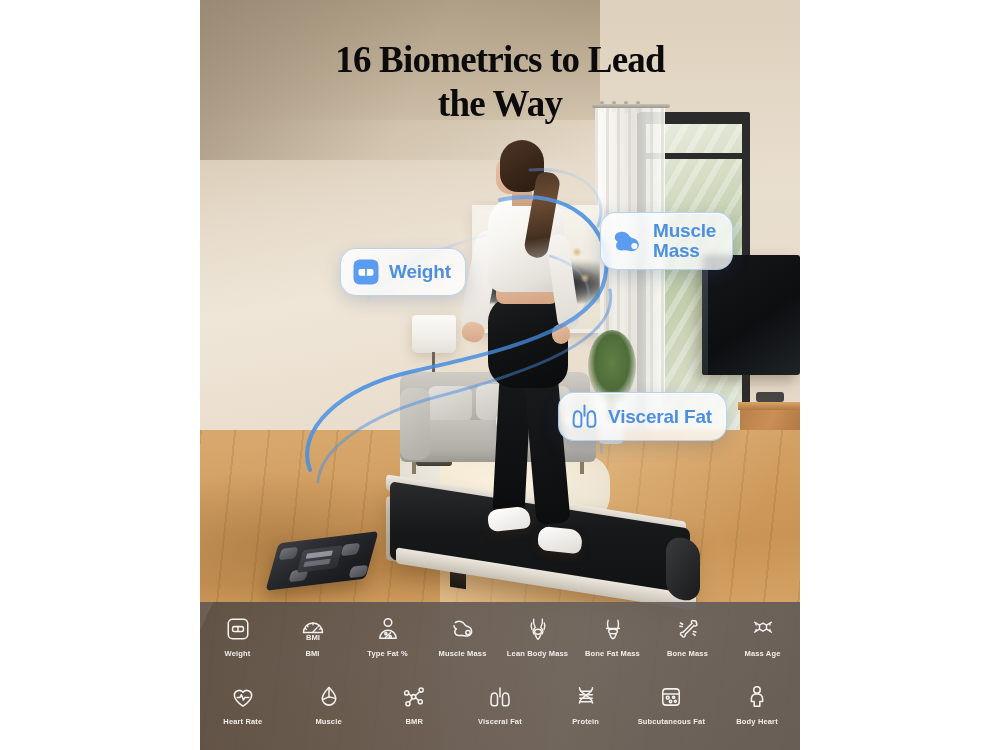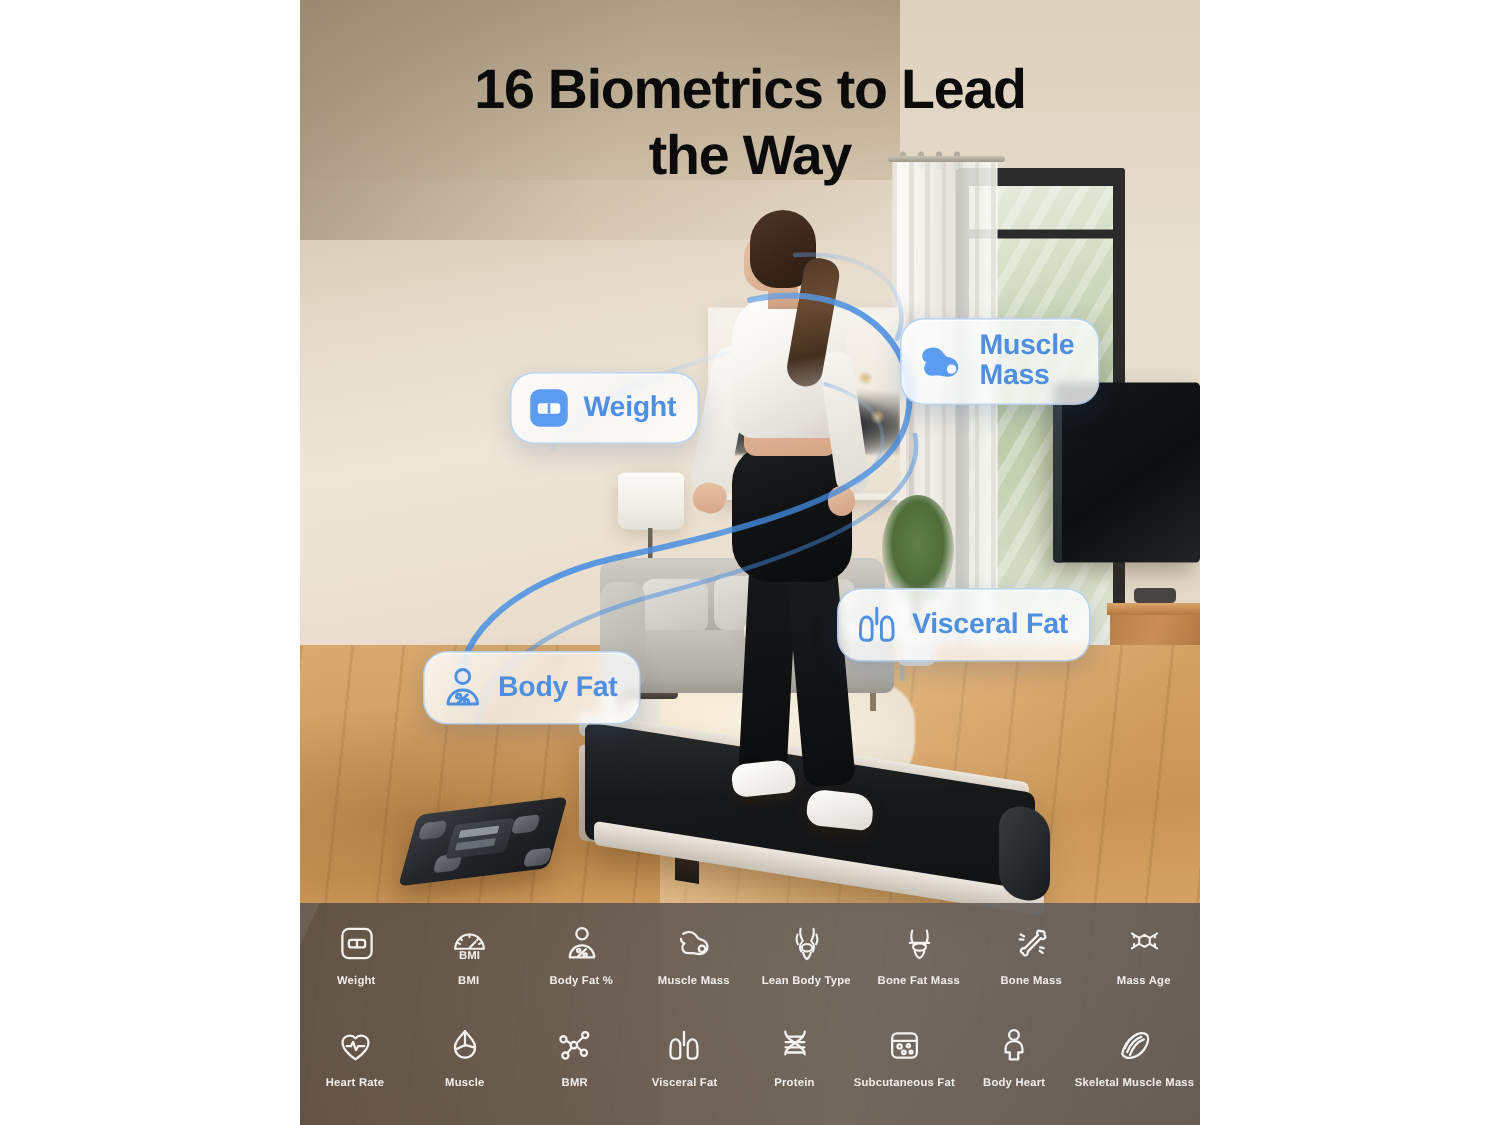--- a/index.html
+++ b/index.html
@@ -385,30 +385,20 @@
 
     <div class="badge" style="left:358px; top:392px;">
       <svg class="badge-icon" width="31" height="31" viewBox="0 0 24 24" fill="none" stroke="#4e8fe0" stroke-width="1.5" stroke-linecap="round" stroke-linejoin="round">
         <path d="M12 3.5v8"></path>
         <path d="M9.6 11.6c0-2.2-1.4-3.6-2.8-3.6-1.6 0-2.8 1.5-3 3.4-.2 2-.3 4.3-.2 6 .1 1.6 1.1 2.6 2.6 2.6h1.6c1.2 0 1.8-.8 1.8-2z"></path>
         <path d="M14.4 11.6c0-2.2 1.4-3.6 2.8-3.6 1.6 0 2.8 1.5 3 3.4.2 2 .3 4.3.2 6-.1 1.6-1.1 2.6-2.6 2.6h-1.6c-1.2 0-1.8-.8-1.8-2z"></path>
       </svg>
       <span class="badge-label" style="white-space: pre-line;">Visceral Fat</span>
     </div>
 
-    <div class="badge" style="left:82px; top:434px;">
-      <svg class="badge-icon" width="31" height="31" viewBox="0 0 24 24" fill="none" stroke="#4e8fe0" stroke-width="1.5" stroke-linecap="round" stroke-linejoin="round">
-        <circle cx="12" cy="6.2" r="3.6"></circle>
-        <path d="M4.4 20.4c0-4.2 3.4-7.2 7.6-7.2s7.6 3 7.6 7.2z"></path>
-        <circle cx="9.9" cy="16.4" r="1.1"></circle>
-        <circle cx="13.9" cy="19.2" r="1.1"></circle>
-        <path d="M14.4 15.6l-5 4.4"></path>
-      </svg>
-      <span class="badge-label" style="white-space: pre-line;">Body Fat</span>
-    </div>
 
     <div id="strip">
 
       <div class="strip-row r1">
 
         <div class="strip-item">
           <span class="si-icon">
             <svg width="26" height="26" viewBox="0 0 24 24" fill="none" stroke="#f4f1ee" stroke-width="1.4" stroke-linecap="round" stroke-linejoin="round">
               <rect x="3" y="3" width="18" height="18" rx="4"></rect>
               <rect x="7" y="9.8" width="10" height="4.6" rx="1.4"></rect>
@@ -434,21 +424,21 @@
         <div class="strip-item">
           <span class="si-icon">
             <svg width="26" height="26" viewBox="0 0 24 24" fill="none" stroke="#f4f1ee" stroke-width="1.4" stroke-linecap="round" stroke-linejoin="round">
               <circle cx="12" cy="6" r="3.5"></circle>
               <path d="M4.5 20.5c0-4.2 3.4-7.3 7.5-7.3s7.5 3.1 7.5 7.3z"></path>
               <circle cx="10" cy="16.3" r="1"></circle>
               <circle cx="14" cy="19.1" r="1"></circle>
               <path d="M14.4 15.5l-4.8 4.4"></path>
             </svg>
           </span>
-          <span class="si-label">Body Fat %</span>
+          <span class="si-label">Type Fat %</span>
         </div>
 
         <div class="strip-item">
           <span class="si-icon">
             <svg width="26" height="26" viewBox="0 0 24 24" fill="none" stroke="#f4f1ee" stroke-width="1.4" stroke-linecap="round" stroke-linejoin="round">
               <path d="M5 6c2.6-1.6 5.6-1.3 7.4.5 1.3 1.3 1.4 2.6 3.2 3 2.2.5 3.9 1.9 4.3 4 .4 2.3-1.2 4.4-3.7 4.9-2 .4-3.2-.4-5.2-.5-2.1-.1-4.3.6-5.5-.9-1.4-1.7-1.1-3.8.2-5"></path>
               <path d="M5.7 12c-1.2-.5-2-1.6-2-2.9"></path>
               <circle cx="16.6" cy="15.3" r="2"></circle>
             </svg>
           </span>
@@ -458,21 +448,21 @@
         <div class="strip-item">
           <span class="si-icon">
             <svg width="26" height="26" viewBox="0 0 24 24" fill="none" stroke="#f4f1ee" stroke-width="1.3" stroke-linecap="round" stroke-linejoin="round">
               <path d="M8 3c-.6 3 .3 5.4 1.4 7.4M16 3c.6 3-.3 5.4-1.4 7.4"></path>
               <path d="M9 11c-1.5 1.6-1.8 4-.6 5.8M15 11c1.5 1.6 1.8 4 .6 5.8"></path>
               <ellipse cx="12" cy="14.6" rx="3.2" ry="2.3"></ellipse>
               <path d="M9.6 17.6c.6 2 1.2 3.3 2.4 4 1.2-.7 1.8-2 2.4-4"></path>
               <path d="M6.2 6.5c-.8 2-.7 4.2.2 6M17.8 6.5c.8 2 .7 4.2-.2 6"></path>
             </svg>
           </span>
-          <span class="si-label">Lean Body Type</span>
+          <span class="si-label">Lean Body Mass</span>
         </div>
 
         <div class="strip-item">
           <span class="si-icon">
             <svg width="26" height="26" viewBox="0 0 24 24" fill="none" stroke="#f4f1ee" stroke-width="1.3" stroke-linecap="round" stroke-linejoin="round">
               <path d="M7.5 4c-1 3.4-.6 6 .6 8.2M16.5 4c1 3.4.6 6-.6 8.2"></path>
               <path d="M6 11.6h12"></path>
               <ellipse cx="12" cy="14.2" rx="4" ry="2.2"></ellipse>
               <path d="M9 16.6c.6 2.2 1.3 3.6 3 4.4 1.7-.8 2.4-2.2 3-4.4"></path>
             </svg>
@@ -578,30 +568,21 @@
         <div class="strip-item">
           <span class="si-icon">
             <svg width="26" height="26" viewBox="0 0 24 24" fill="none" stroke="#f4f1ee" stroke-width="1.4" stroke-linecap="round" stroke-linejoin="round">
               <circle cx="12" cy="5.6" r="3"></circle>
               <path d="M12 9.3c-3.3 0-5.2 2-5.2 4.8v2.1h2.6v4.3h5.2v-4.3h2.6v-2.1c0-2.8-1.9-4.8-5.2-4.8z"></path>
             </svg>
           </span>
           <span class="si-label">Body Heart</span>
         </div>
 
-        <div class="strip-item" style="width:80px">
-          <span class="si-icon">
-            <svg width="26" height="26" viewBox="0 0 24 24" fill="none" stroke="#f4f1ee" stroke-width="1.4" stroke-linecap="round" stroke-linejoin="round">
-              <path d="M4.2 16.4C7.6 6.6 16.4 3.4 20 5.8c3.2 2.2-1 11.2-8.4 13.2-4 1-6.8-.4-7.4-2.6z" transform="rotate(-6 12 12)"></path>
-              <path d="M7.4 15.6c2.4-5 6.6-7.8 9.6-8.4M9 17.5c2.4-5 6.4-7.8 9.4-8.6M6.2 13.2c2.4-4.6 6-7.2 8.8-8" transform="rotate(-6 12 12)"></path>
-            </svg>
-          </span>
-          <span class="si-label">Skeletal Muscle Mass</span>
-        </div>
       </div>
     </div>
 
   </div>
 
-  <h1 id="headline" style="white-space: pre-line;">16 Biometrics to Lead
+  <h1 id="headline" style="white-space: pre-line; font-family: Liberation Serif, serif;">16 Biometrics to Lead
 the Way</h1>
 
 </div>
 
 </body></html>

